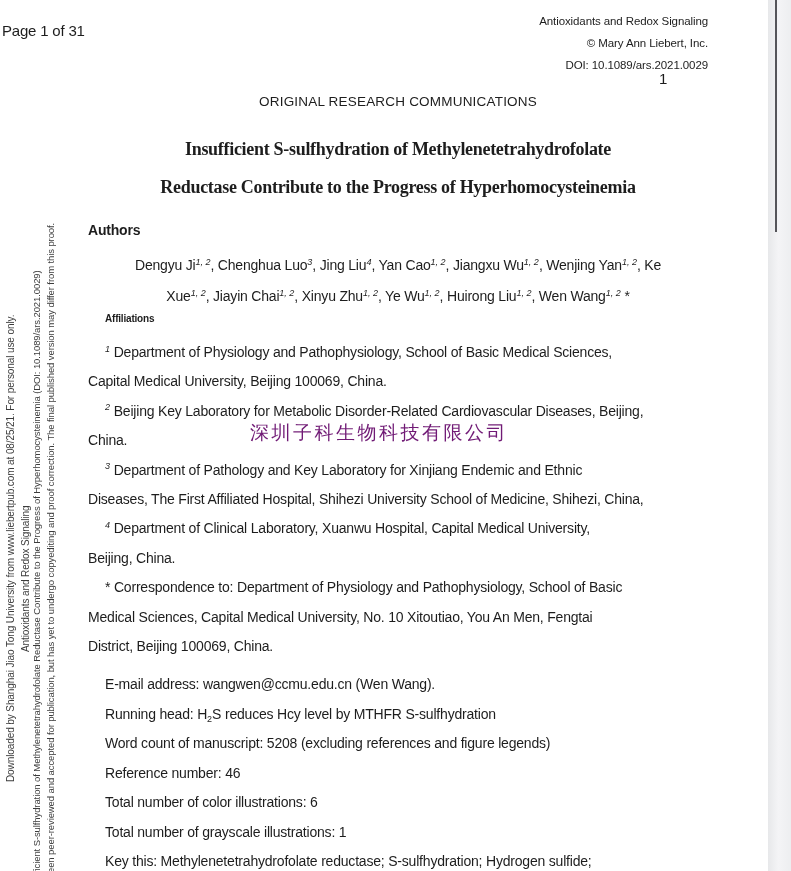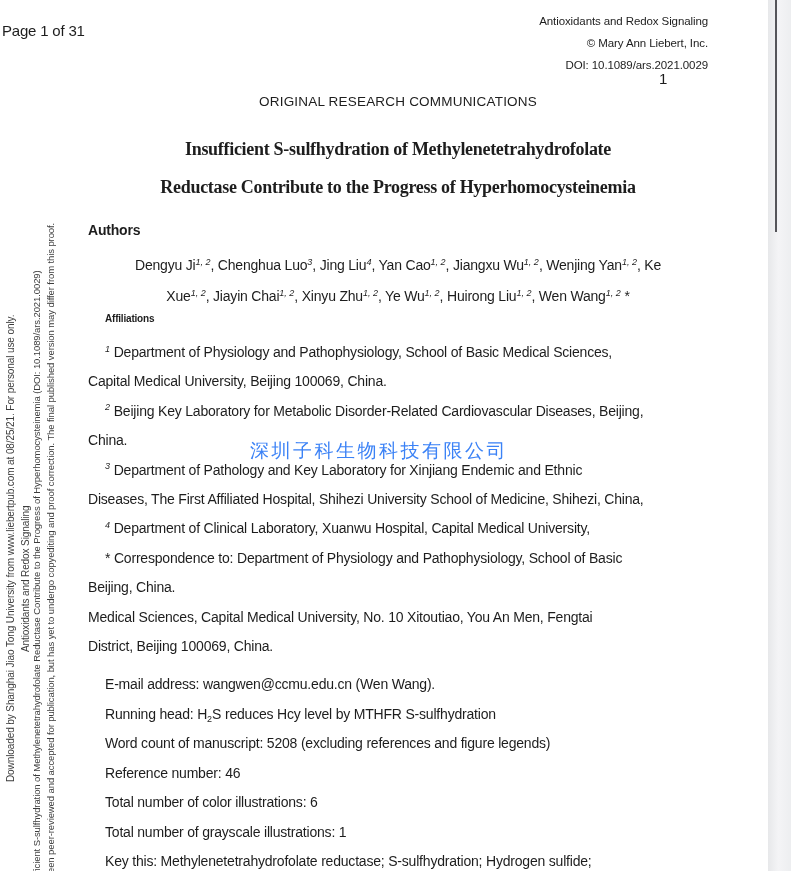--- a/index.html
+++ b/index.html
@@ -37,22 +37,22 @@
   
   .lines .ln{display:block;white-space:nowrap;height:29.4px;line-height:29.4px;}
   .affil{left:88px;top:338px;}
   .contact{left:88px;top:670px;}
   .meta{left:88px;top:700px;}
   .indent{padding-left:17px;}
   .sup{font-size:9px;position:relative;top:-5.5px;letter-spacing:0;font-style:italic;}
   .sub{font-size:9px;position:relative;top:2.5px;letter-spacing:0;}
   b{font-weight:normal;}
   
-  .watermark{left:250px;top:438px;font-size:19px;letter-spacing:2.5px;
-             color:#3b82f6;white-space:nowrap;}
+  .watermark{left:250px;top:420px;font-size:19px;letter-spacing:2.5px;
+             color:#701a75;white-space:nowrap;}
 </style>
 </head>
 <body>
 
 <div class="abs edge-strip"></div>
 <div class="abs edge-line"></div>
 
 <div class="sb sb1">Downloaded by Shanghai Jiao Tong University from www.liebertpub.com at 08/25/21. For personal use only.</div>
 <div class="sb sb2">Antioxidants and Redox Signaling</div>
 <div class="sb sb3">ficient S-sulfhydration of Methylenetetrahydrofolate Reductase Contribute to the Progress of Hyperhomocysteinemia (DOI: 10.1089/ars.2021.0029)</div>
@@ -79,22 +79,22 @@
 
 <div class="abs affil-heading">Affiliations</div>
 <div class="abs lines affil">
     <div class="ln indent"><span class="sup">1</span><span> Department of Physiology and Pathophysiology, School of Basic Medical Sciences,</span></div>
     <div class="ln"><span>Capital Medical University, Beijing 100069, China.</span></div>
     <div class="ln indent"><span class="sup">2</span><span> Beijing Key Laboratory for Metabolic Disorder-Related Cardiovascular Diseases, Beijing,</span></div>
     <div class="ln"><span>China.</span></div>
     <div class="ln indent"><span class="sup">3</span><span> Department of Pathology and Key Laboratory for Xinjiang Endemic and Ethnic</span></div>
     <div class="ln"><span>Diseases, The First Affiliated Hospital, Shihezi University School of Medicine, Shihezi, China,</span></div>
     <div class="ln indent"><span class="sup">4</span><span> Department of Clinical Laboratory, Xuanwu Hospital, Capital Medical University,</span></div>
+    <div class="ln"><span>Beijing, China.</span></div>
     <div class="ln indent"><span>* Correspondence to: Department of Physiology and Pathophysiology, School of Basic</span></div>
-    <div class="ln"><span>Beijing, China.</span></div>
     <div class="ln"><span>Medical Sciences, Capital Medical University, No. 10 Xitoutiao, You An Men, Fengtai</span></div>
     <div class="ln"><span>District, Beijing 100069, China.</span></div>
   </div>
 
 <div class="abs lines contact">
     <div class="ln indent"><span>E-mail address: wangwen@ccmu.edu.cn (Wen Wang).</span></div>
   </div>
 <div class="abs lines meta">
     <div class="ln indent"><b>Running head:</b><span> H</span><span class="sub">2</span><span>S reduces Hcy level by MTHFR S-sulfhydration</span></div>
     <div class="ln indent"><b>Word count of manuscript:</b><span> 5208 (excluding references and figure legends)</span></div>

